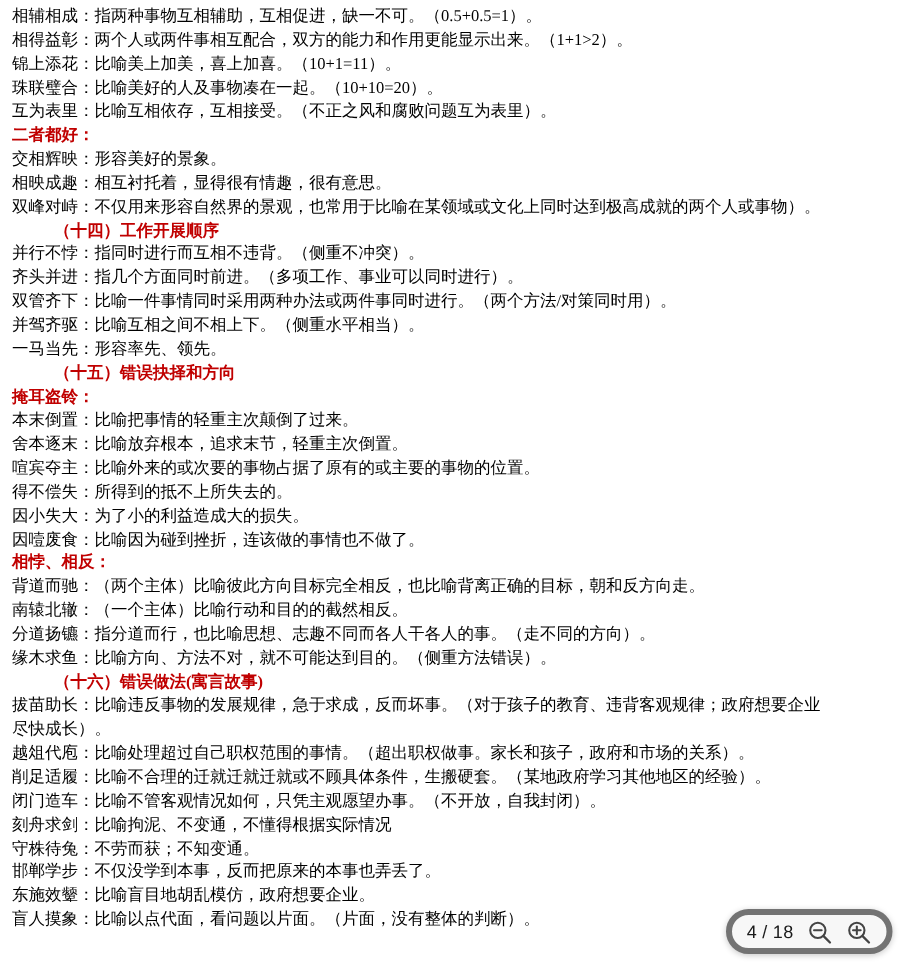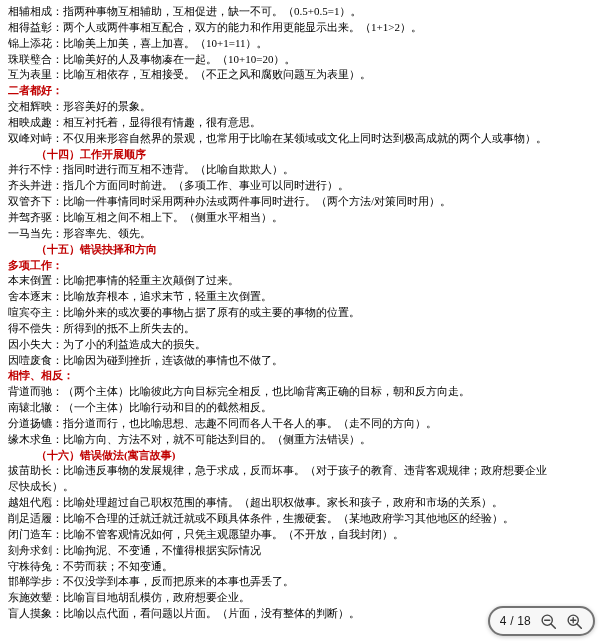--- a/index.html
+++ b/index.html
@@ -37,21 +37,21 @@
   
   #toolbar {
     position: absolute;
     right: 8px;
     bottom: 8px;
     height: 30px;
     display: flex;
     align-items: center;
     gap: 4px;
     background: #f7f7f7;
-    border: 2px solid #737373;
+    border: 4px solid #737373;
     border-radius: 16px;
     padding: 0 8px 0 10px;
     box-shadow: 0 1px 4px rgba(0,0,0,0.22);
     font-family: "Liberation Sans", sans-serif;
   }
   #page-indicator {
     font-size: 12px;
     color: #1a1a1a;
     white-space: nowrap;
     padding-right: 2px;
@@ -79,27 +79,27 @@
     <div class="line">相辅相成：指两种事物互相辅助，互相促进，缺一不可。（0.5+0.5=1）。</div>
     <div class="line">相得益彰：两个人或两件事相互配合，双方的能力和作用更能显示出来。（1+1&gt;2）。</div>
     <div class="line">锦上添花：比喻美上加美，喜上加喜。（10+1=11）。</div>
     <div class="line">珠联璧合：比喻美好的人及事物凑在一起。（10+10=20）。</div>
     <div class="line">互为表里：比喻互相依存，互相接受。（不正之风和腐败问题互为表里）。</div>
     <div class="line subheading">二者都好：</div>
     <div class="line">交相辉映：形容美好的景象。</div>
     <div class="line">相映成趣：相互衬托着，显得很有情趣，很有意思。</div>
     <div class="line">双峰对峙：不仅用来形容自然界的景观，也常用于比喻在某领域或文化上同时达到极高成就的两个人或事物）。</div>
     <div class="line heading">（十四）工作开展顺序</div>
-    <div class="line">并行不悖：指同时进行而互相不违背。（比喻自欺欺人）。</div>
+    <div class="line">并行不悖：指同时进行而互相不违背。（侧重不冲突）。</div>
     <div class="line">齐头并进：指几个方面同时前进。（多项工作、事业可以同时进行）。</div>
     <div class="line">双管齐下：比喻一件事情同时采用两种办法或两件事同时进行。（两个方法/对策同时用）。</div>
     <div class="line">并驾齐驱：比喻互相之间不相上下。（侧重水平相当）。</div>
     <div class="line">一马当先：形容率先、领先。</div>
     <div class="line heading">（十五）错误抉择和方向</div>
-    <div class="line subheading">多项工作：</div>
+    <div class="line subheading">掩耳盗铃：</div>
     <div class="line">本末倒置：比喻把事情的轻重主次颠倒了过来。</div>
     <div class="line">舍本逐末：比喻放弃根本，追求末节，轻重主次倒置。</div>
     <div class="line">喧宾夺主：比喻外来的或次要的事物占据了原有的或主要的事物的位置。</div>
     <div class="line">得不偿失：所得到的抵不上所失去的。</div>
     <div class="line">因小失大：为了小的利益造成大的损失。</div>
     <div class="line">因噎废食：比喻因为碰到挫折，连该做的事情也不做了。</div>
     <div class="line subheading">相悖、相反：</div>
     <div class="line">背道而驰：（两个主体）比喻彼此方向目标完全相反，也比喻背离正确的目标，朝和反方向走。</div>
     <div class="line">南辕北辙：（一个主体）比喻行动和目的的截然相反。</div>
     <div class="line">分道扬镳：指分道而行，也比喻思想、志趣不同而各人干各人的事。（走不同的方向）。</div>

